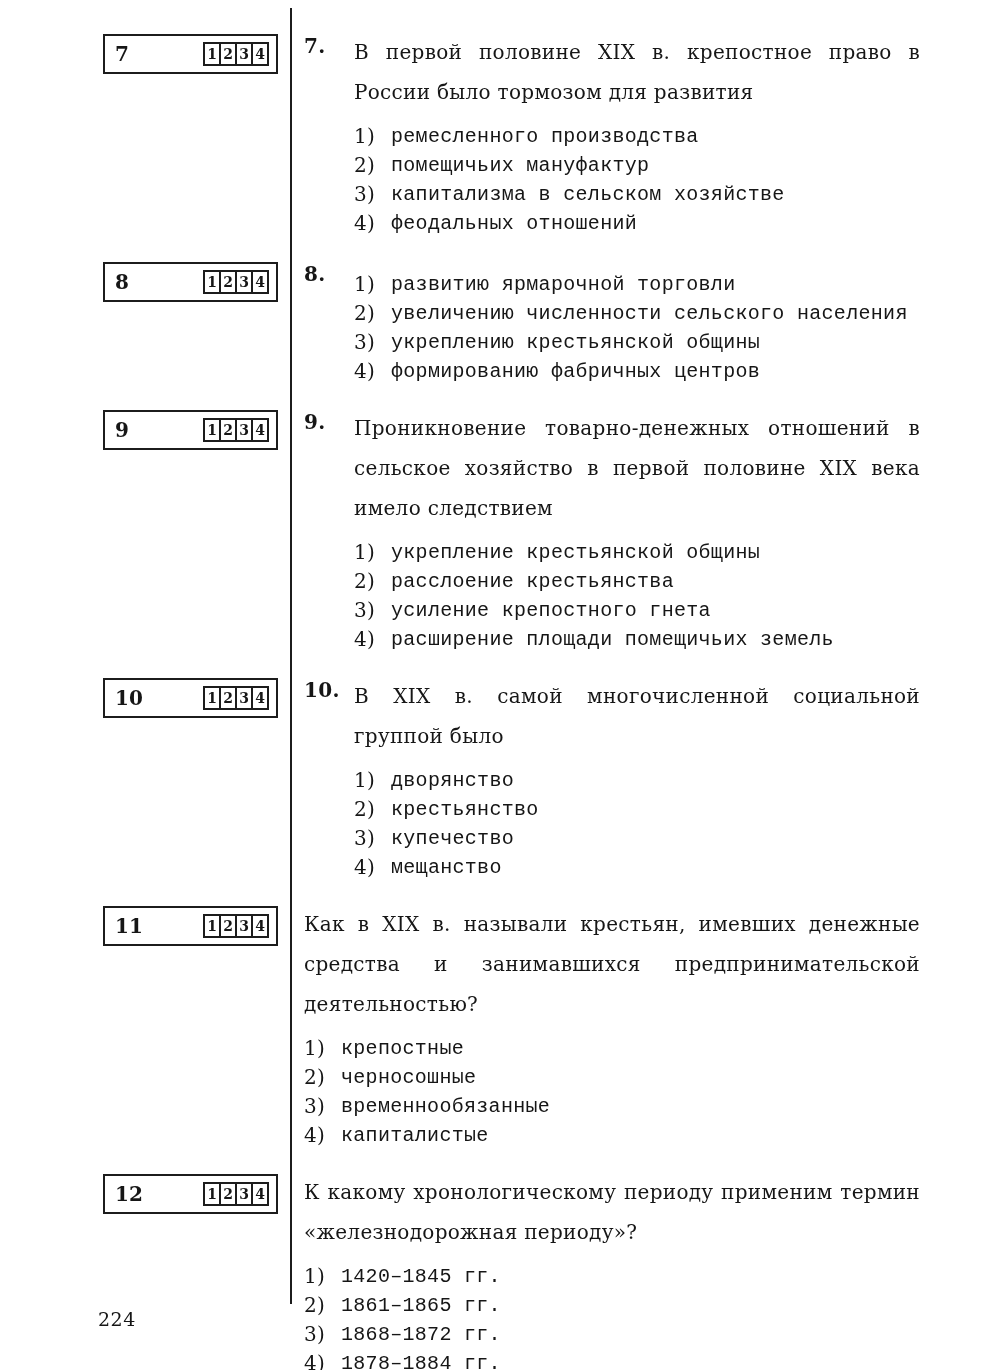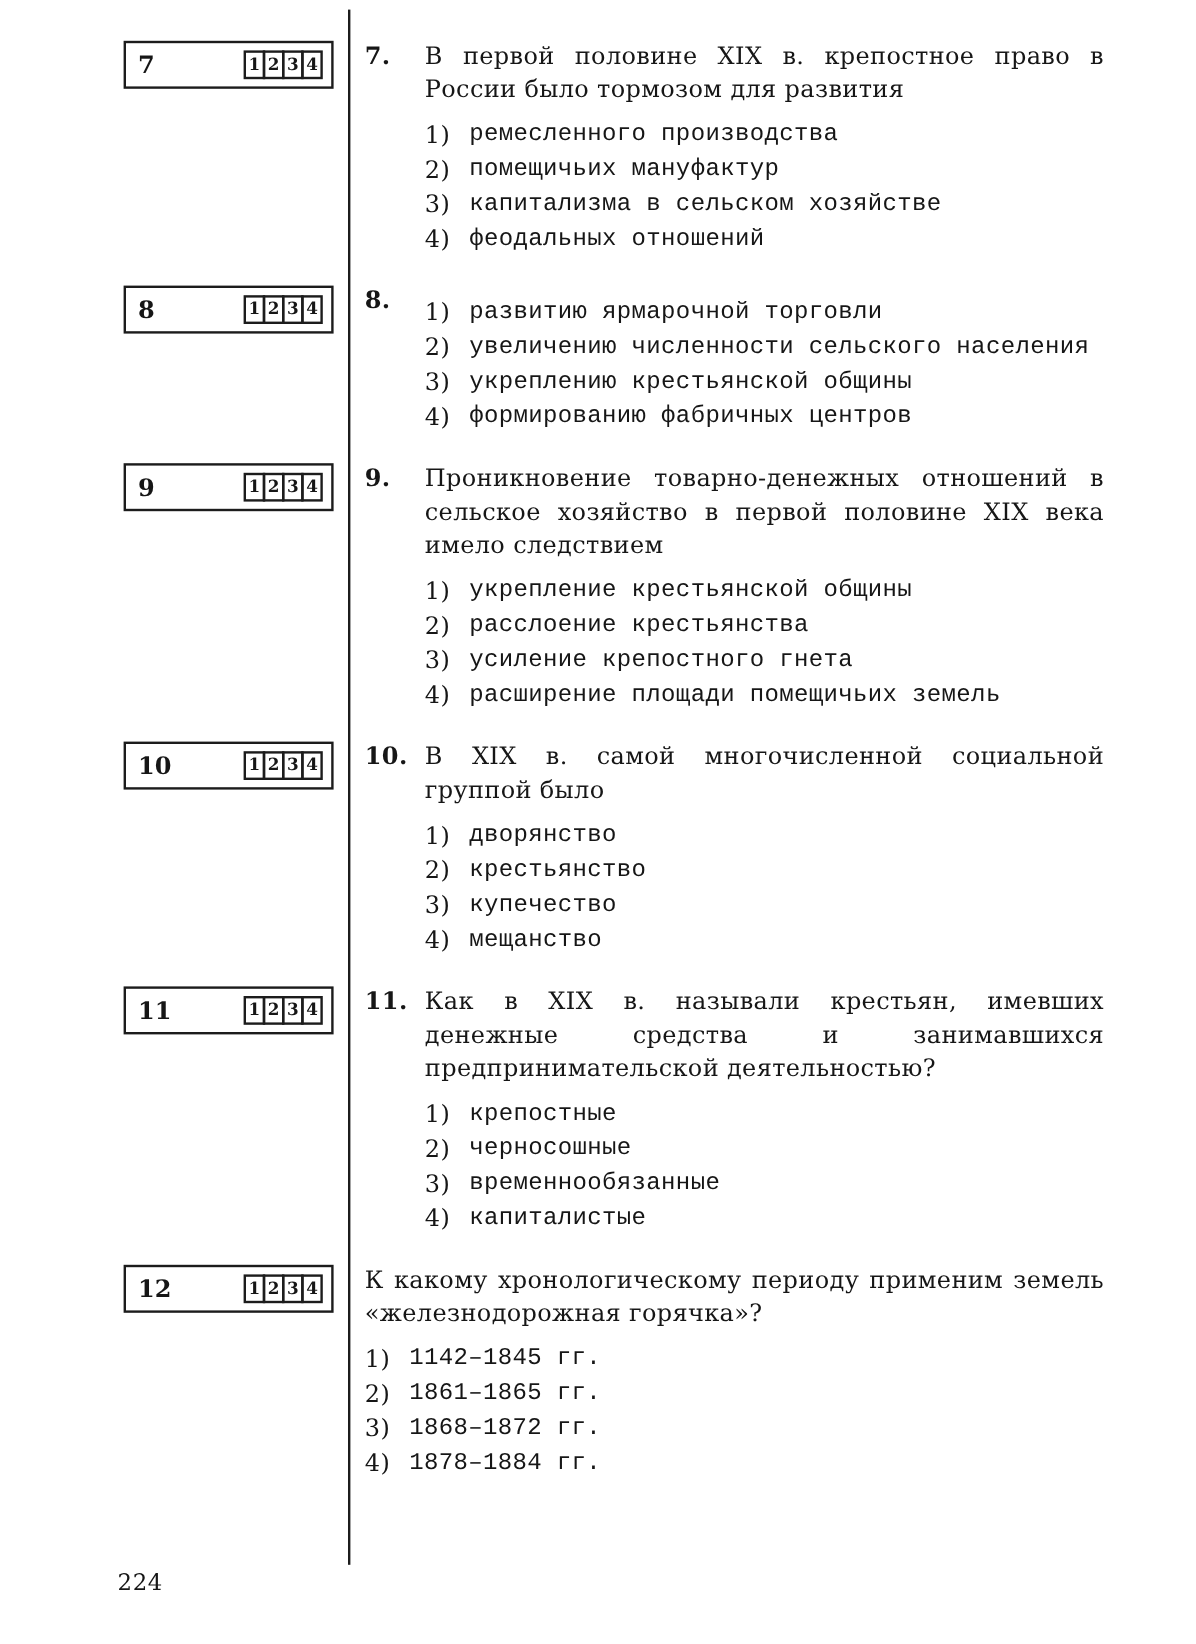--- a/index.html
+++ b/index.html
@@ -85,21 +85,21 @@
     font-weight: bold;
     font-size: 20px;
     line-height: 28px;
     letter-spacing: 0.3px;
   }
   .q-body {
     flex: 1;
   }
   .q-stem {
     font-size: 20px;
-    line-height: 28px;
+    line-height: 40px;
     text-align: justify;
     letter-spacing: 0.3px;
   }
   .options {
     margin-top: 10px;
   }
   .opt {
     display: flex;
     font-size: 20px;
     line-height: 29px;
@@ -305,21 +305,20 @@
 
         <span class="digit-cell">1</span>
               <span class="digit-cell">2</span>
               <span class="digit-cell">3</span>
               <span class="digit-cell">4</span>
             </span>
       </div>
     </div>
     <div class="row-right">
       <div class="q">
-        <span class="q-num">11.</span>
         <div class="q-body">
           <div class="q-stem">Как в XIX в. называли крестьян, имевших денежные средства и занимавшихся предпринимательской деятельностью?</div>
           <div class="options">
 
           <div class="opt">
               <span class="opt-label">1)</span>
               <span class="opt-text">крепостные</span>
             </div>
                 <div class="opt">
               <span class="opt-label">2)</span>
@@ -348,26 +347,26 @@
         <span class="digit-cell">1</span>
               <span class="digit-cell">2</span>
               <span class="digit-cell">3</span>
               <span class="digit-cell">4</span>
             </span>
       </div>
     </div>
     <div class="row-right">
       <div class="q">
         <div class="q-body">
-          <div class="q-stem">К какому хронологическому периоду применим земель «железнодорожная горячка»?</div>
-          <div class="options">
-
-          <div class="opt">
-              <span class="opt-label">1)</span>
-              <span class="opt-text">1142–1845 гг.</span>
+          <div class="q-stem">К какому хронологическому периоду применим термин «железнодорожная периоду»?</div>
+          <div class="options">
+
+          <div class="opt">
+              <span class="opt-label">1)</span>
+              <span class="opt-text">1420–1845 гг.</span>
             </div>
                 <div class="opt">
               <span class="opt-label">2)</span>
               <span class="opt-text">1861–1865 гг.</span>
             </div>
                 <div class="opt">
               <span class="opt-label">3)</span>
               <span class="opt-text">1868–1872 гг.</span>
             </div>
                 <div class="opt">

